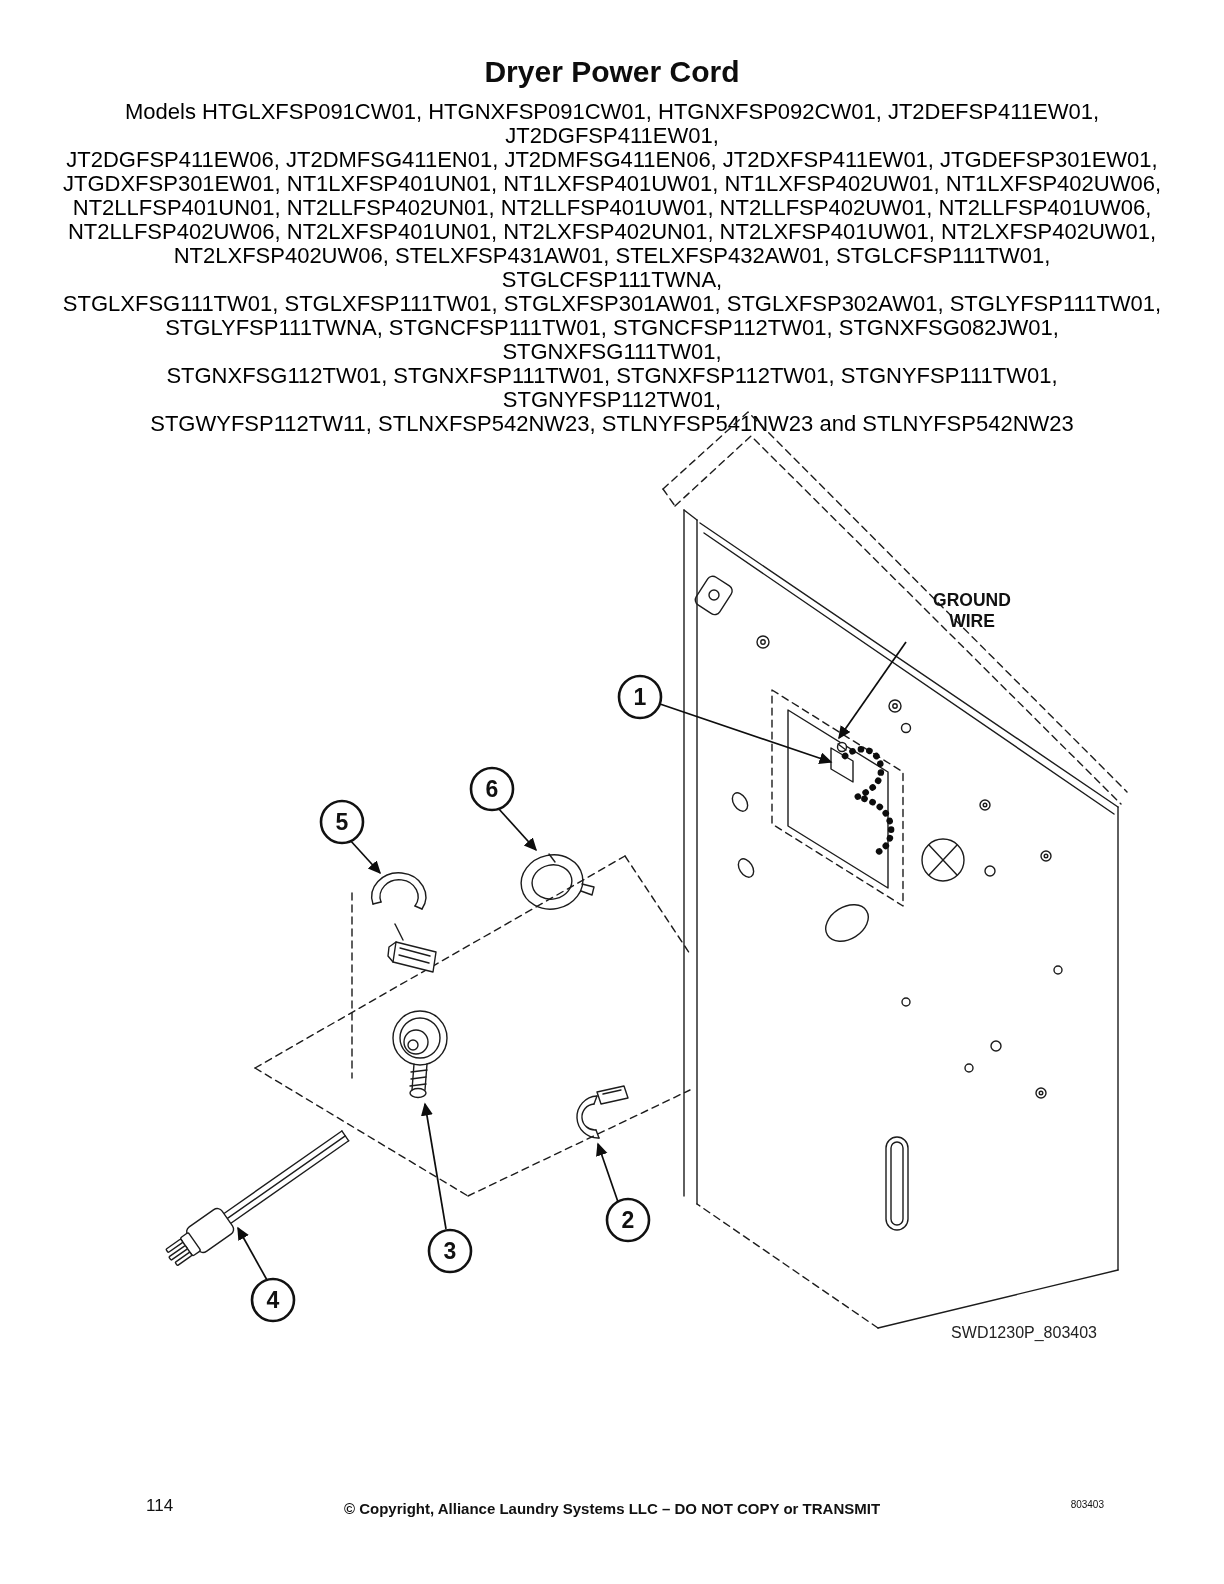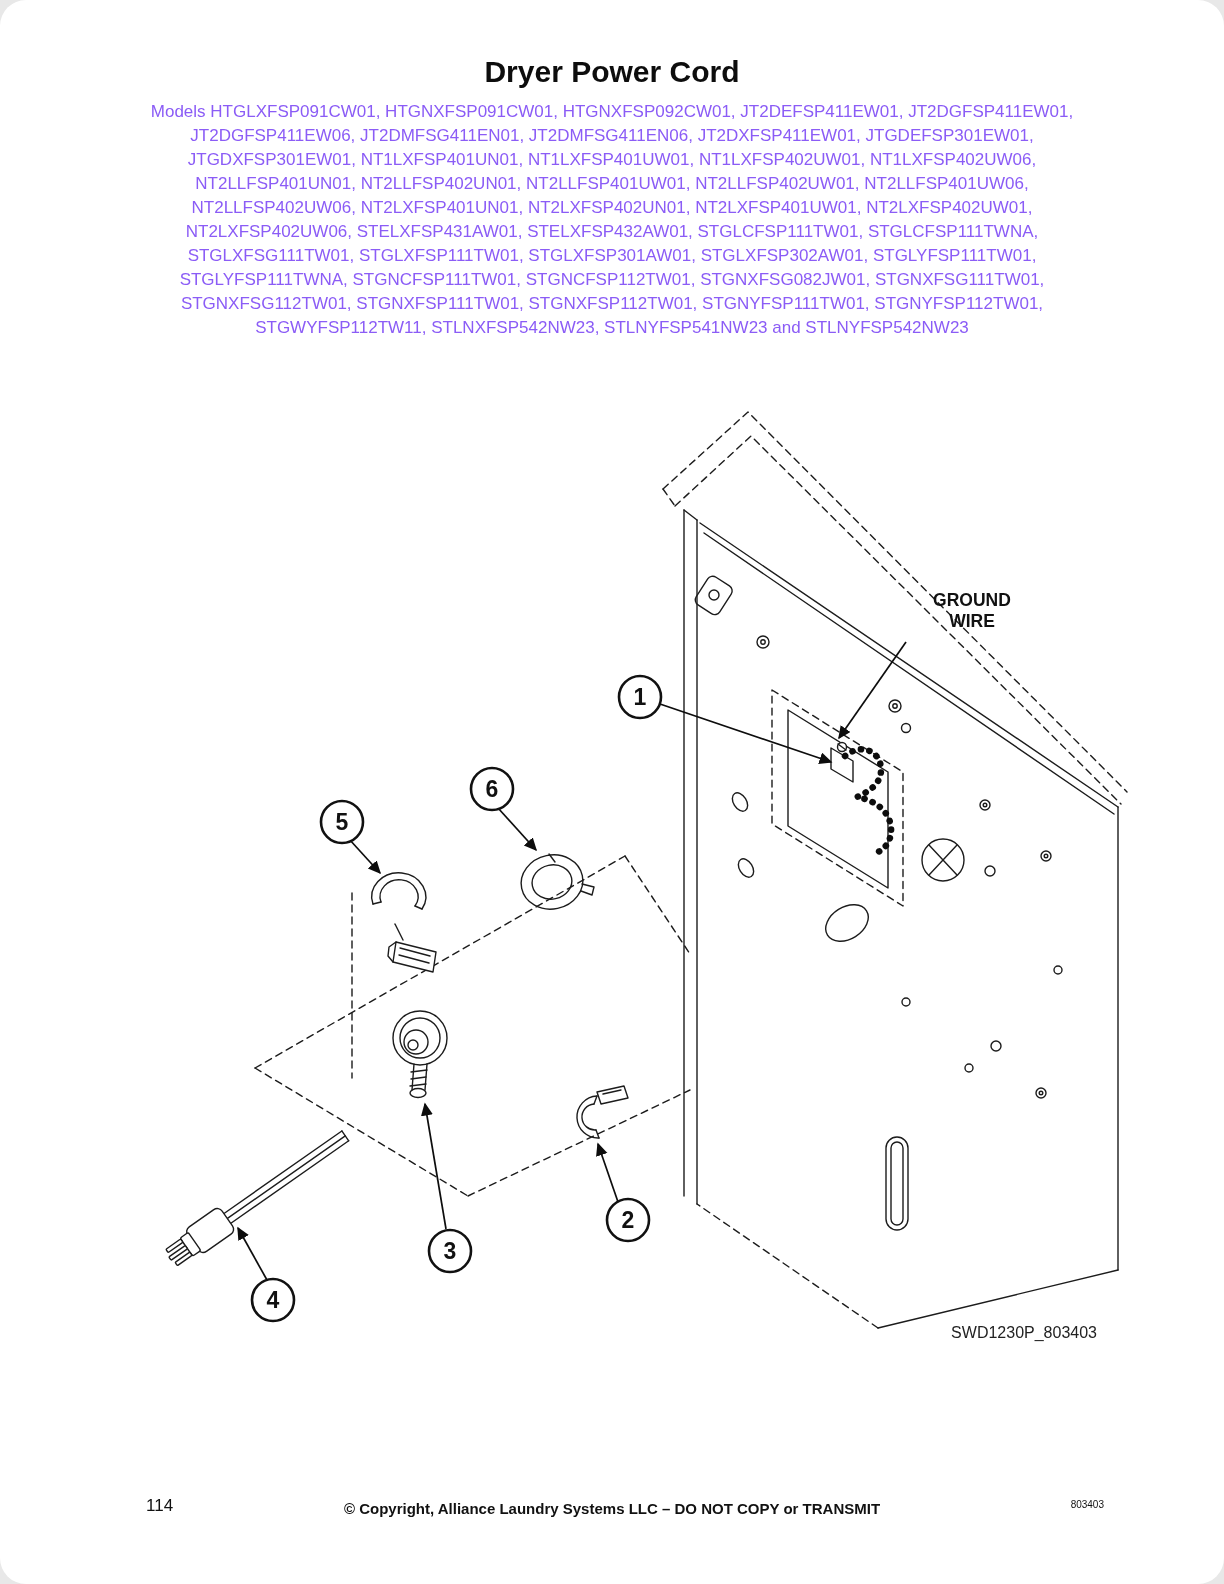--- a/index.html
+++ b/index.html
@@ -4,29 +4,28 @@
 <style>
   html,body{margin:0;padding:0;background:#e8e8e8;}
   .page{
     position:relative;
     width:1224px;height:1584px;
     margin:0 auto;
     background:#ffffff;
     font-family:"Liberation Sans", sans-serif;
     color:#111;
     overflow:hidden;
-    border-radius:26px;
   }
   .page-title{
     position:absolute;top:55px;left:0;width:100%;
     text-align:center;font-size:30px;font-weight:bold;color:#0d0d0d;
   }
   .models{
     position:absolute;top:100px;left:62px;width:1100px;
-    text-align:center;font-size:17px;line-height:24px;color:#8b5cf6;
+    text-align:center;font-size:22px;line-height:24px;color:#000000;
     white-space:pre-line;
   }
   .diagram{position:absolute;left:100px;top:390px;}
 
   
   .ln{fill:none;stroke:#1c1c1c;stroke-width:1.4;stroke-linecap:round;stroke-linejoin:round;}
   .lnf{fill:#ffffff;stroke:#1c1c1c;stroke-width:1.4;stroke-linejoin:round;}
   .dash{stroke-dasharray:7 5;}
   .gw{fill:none;stroke:#0d0d0d;stroke-width:6.5;stroke-linecap:round;stroke-dasharray:0.2 8.5;}
   .ld{stroke:#0d0d0d;stroke-width:1.7;fill:none;}

